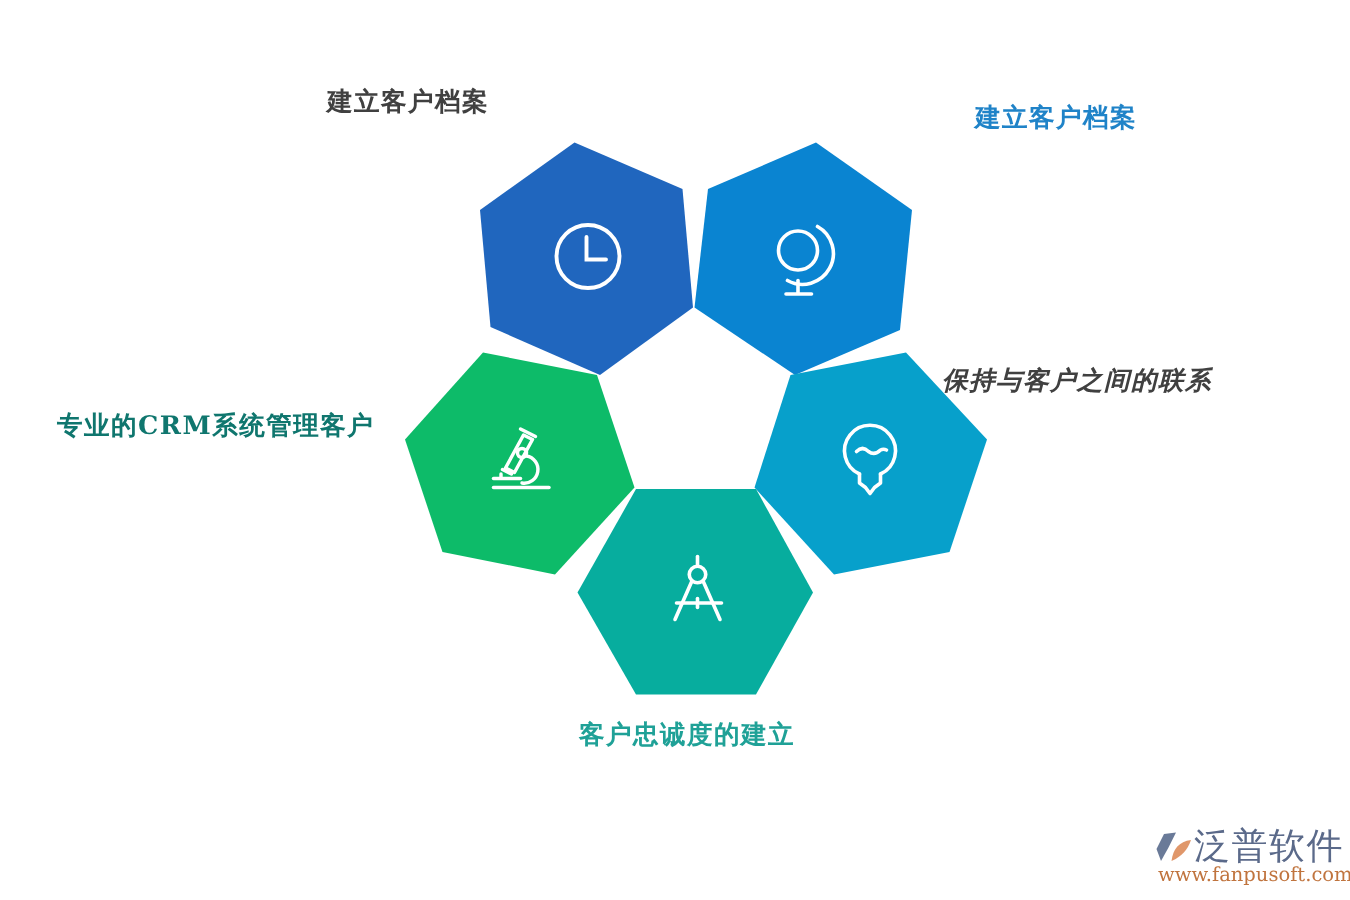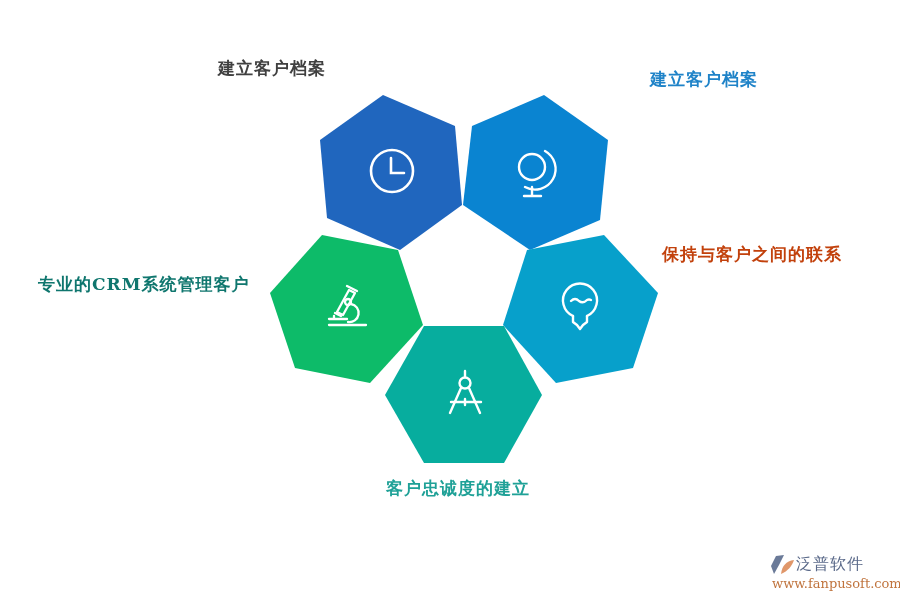--- a/index.html
+++ b/index.html
@@ -3,26 +3,26 @@
   <meta charset="utf-8">
   <style>
     html, body { margin: 0; padding: 0; background: #ffffff; }
     body { width: 900px; height: 600px; position: relative; overflow: hidden;
            font-family: "DejaVu Serif", "Liberation Serif", serif; }
     #diagram { position: absolute; left: 0; top: 0; width: 900px; height: 600px; }
     .label { position: absolute; font-size: 17px; font-weight: bold; white-space: nowrap;
              letter-spacing: 1px; line-height: 20px; }
     .lbl-1 { left: 218px; top: 58px; color: #404040; }
     .lbl-2 { left: 650px; top: 69px; color: #1f83c8; }
-    .lbl-3 { left: 662px; top: 244px; color: #c2410c; }
+    .lbl-3 { left: 628px; top: 244px; color: #404040; font-style: italic; }
     .lbl-4 { left: 38px; top: 274px; color: #0f766e; }
-    .lbl-5 { left: 386px; top: 480px; color: #1fa197; font-family: Liberation Mono, monospace; }
+    .lbl-5 { left: 386px; top: 480px; color: #1fa197; }
     .logo { position: absolute; left: 768px; top: 552px; width: 128px; height: 42px; }
     .logo-name { position: absolute; left: 28px; top: 0px; font-family: "DejaVu Sans", "Liberation Sans", sans-serif;
-                 font-size: 16px; color: #5b6a8a; letter-spacing: 1px; line-height: 24px; }
+                 font-size: 24px; color: #5b6a8a; letter-spacing: 1px; line-height: 24px; }
     .logo-url { position: absolute; left: 4px; top: 25px; font-size: 13px; color: #c0743e;
                 font-family: "DejaVu Serif", "Liberation Serif", serif; line-height: 13px; }
     .logo-icon { position: absolute; left: 2px; top: 2px; width: 26px; height: 22px; }
   </style>
 </head>
 <body>
 
 <svg id="diagram" viewBox="0 0 900 600" xmlns="http://www.w3.org/2000/svg">
 
   <g>

